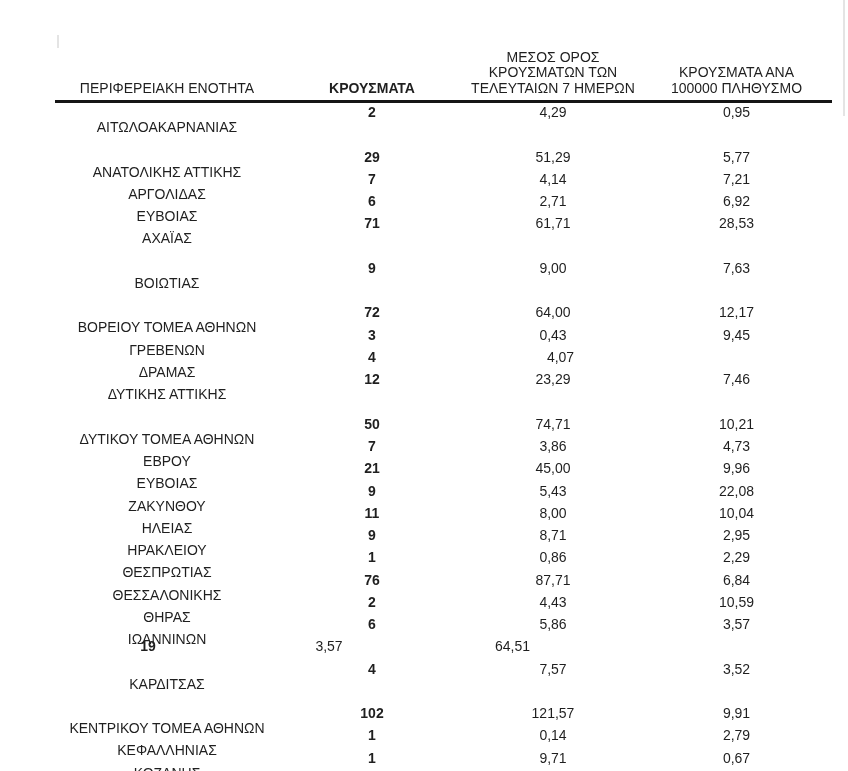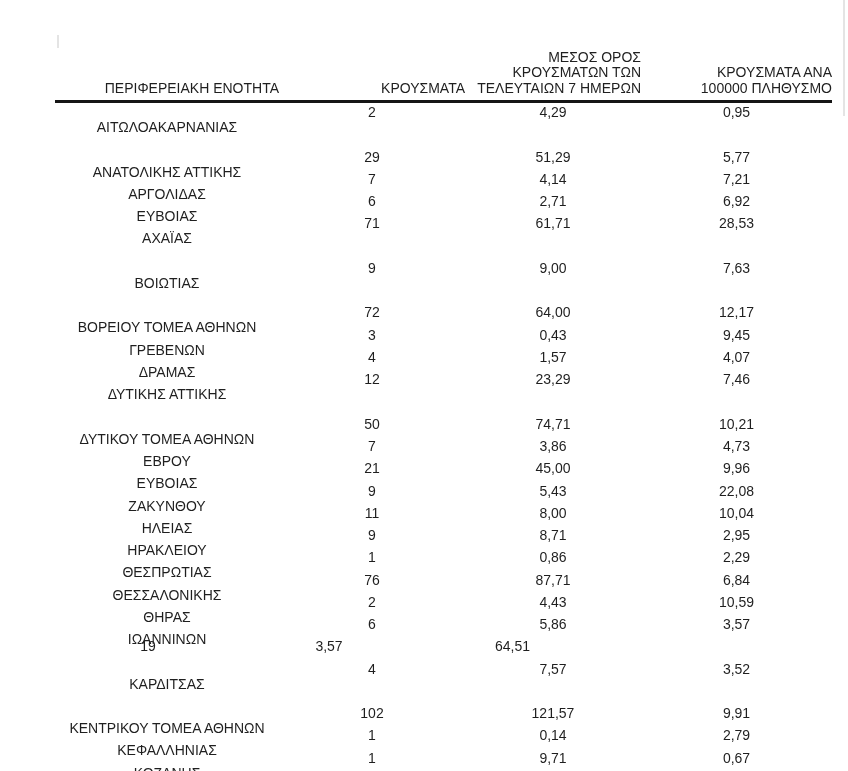--- a/index.html
+++ b/index.html
@@ -23,27 +23,27 @@
   }
   .header-row {
     display: flex;
     align-items: flex-end;
     box-sizing: border-box;
     height: 103px;
     padding-bottom: 4px;
     border-bottom: 3px solid #151515;
   }
   .hcell {
-    text-align: right;
+    text-align: center;
     font-size: 14px;
     line-height: 15.5px;
     white-space: pre-line;
   }
   .col-region  { width: 224px; margin-top: 15px; }
-  .col-cases   { width: 186px; }
+  .col-cases   { width: 186px; font-weight: bold; }
   .col-avg7    { width: 176px; }
   .col-per100k { width: 191px; }
   .body-rows .row {
     display: flex;
     align-items: flex-start;
     height: 22.27px;
   }
   .cell {
     text-align: center;
     font-size: 14px;
@@ -138,21 +138,20 @@
       </div>
       <div class="row">
         <div class="cell col-region">ΓΡΕΒΕΝΩΝ</div>
         <div class="cell col-cases">3</div>
         <div class="cell col-avg7">0,43</div>
         <div class="cell col-per100k">9,45</div>
       </div>
       <div class="row">
         <div class="cell col-region">ΔΡΑΜΑΣ</div>
         <div class="cell col-cases">4</div>
-        <div class="cell col-avg7">1,57</div>
         <div class="cell col-per100k">4,07</div>
       </div>
       <div class="row">
         <div class="cell col-region">ΔΥΤΙΚΗΣ ΑΤΤΙΚΗΣ</div>
         <div class="cell col-cases">12</div>
         <div class="cell col-avg7">23,29</div>
         <div class="cell col-per100k">7,46</div>
       </div>
       <div class="row">
         <div class="cell col-region"></div>

